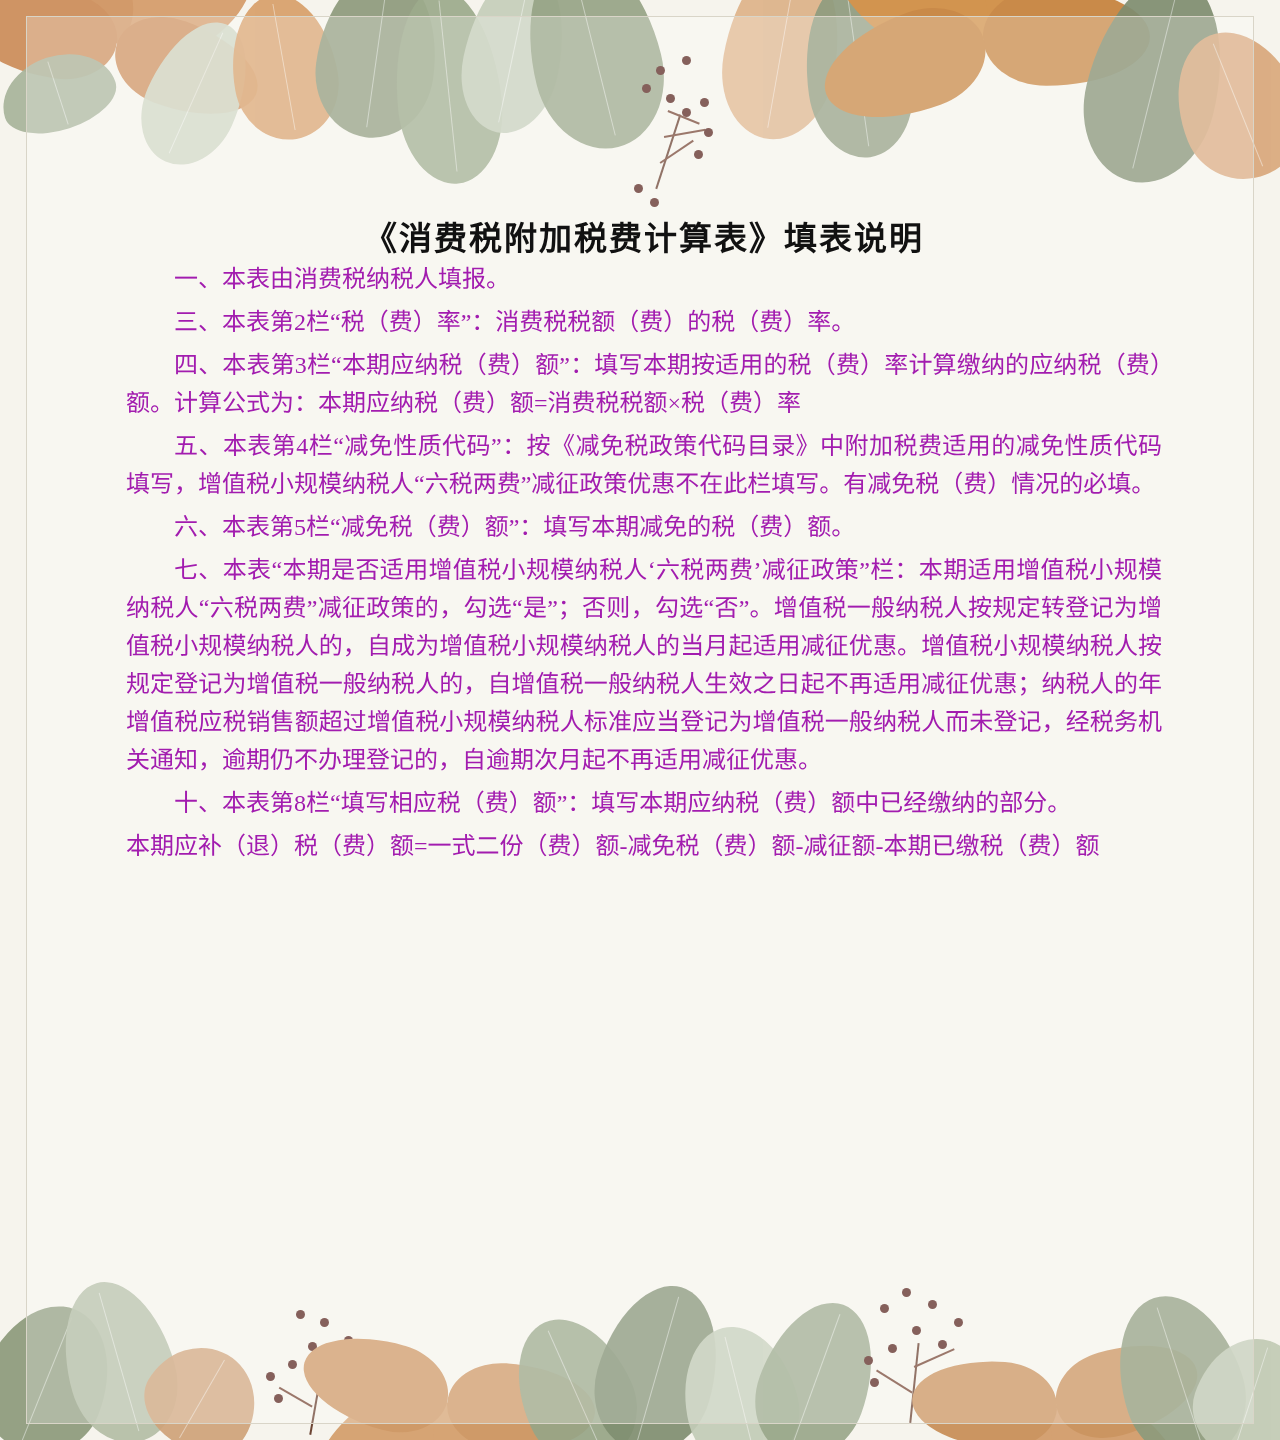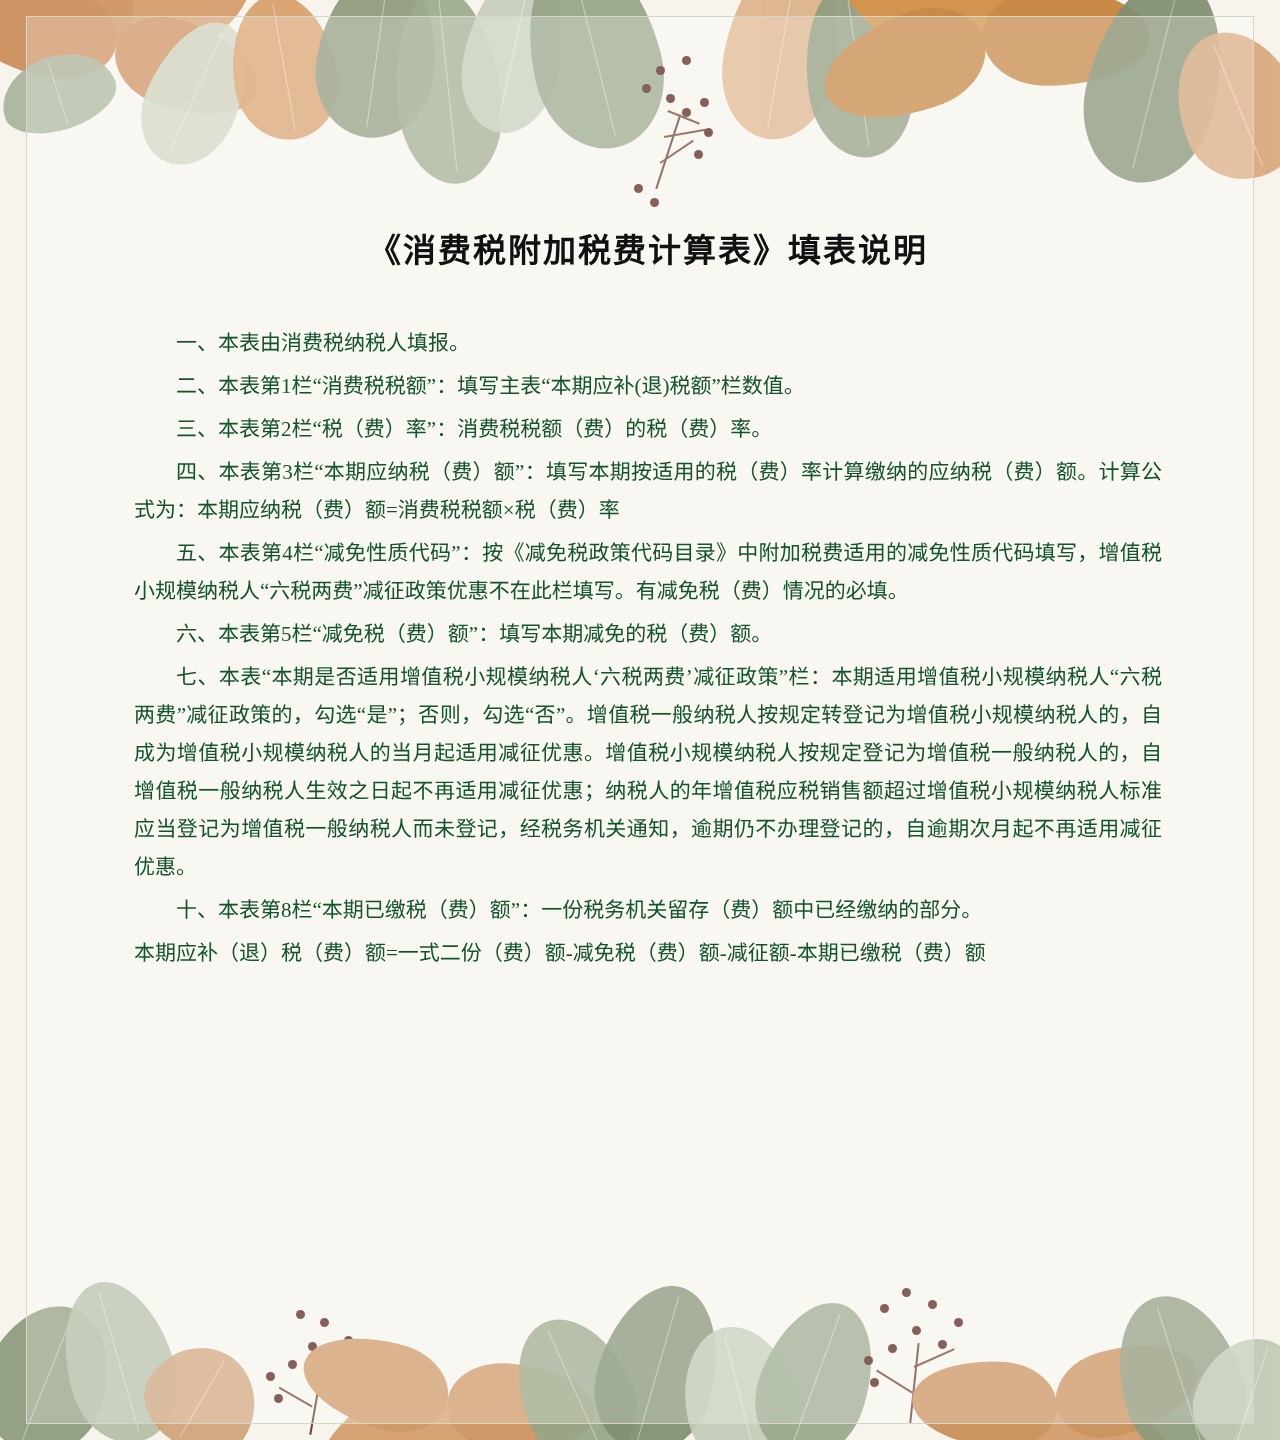--- a/index.html
+++ b/index.html
@@ -79,41 +79,40 @@
     top: 50%;
     width: 46%;
     height: 78%;
     border-radius: 50% 50% 50% 50% / 62% 62% 38% 38%;
     transform-origin: 50% 100%;
   }
 
   
   .content {
     position: absolute;
-    left: 16px;
+    left: 8px;
     right: 0;
     top: 0;
-    padding: 12px 118px;
+    padding: 0 118px;
     box-sizing: border-box;
   }
   h1.doc-title {
     margin: 0;
     padding-top: 212px;
     font-size: 33px;
     font-weight: bold;
     text-align: center;
     letter-spacing: 2px;
     color: #111;
     font-family: "Liberation Serif", "DejaVu Serif", serif;
   }
   .body-text {
-    margin-top: 52px;
-    font-size: 21px;
+    font-size: 24px;
     line-height: 38px;
-    color: #14532d;
+    color: #a21caf;
     text-align: justify;
     text-justify: inter-ideograph;
   }
   .body-text p {
     margin: 0 0 5px 0;
     text-indent: 2em;
   }
   .body-text p.noindent {
     text-indent: 0;
   }
@@ -280,23 +279,22 @@
       <div class="vein"></div>
     </div>
   </div>
 
   <div class="paper-border"></div>
 
   <div class="content">
     <h1 class="doc-title">《消费税附加税费计算表》填表说明</h1>
     <div class="body-text">
       <p>一、本表由消费税纳税人填报。</p>
-      <p>二、本表第1栏“消费税税额”：填写主表“本期应补(退)税额”栏数值。</p>
       <p>三、本表第2栏“税（费）率”：消费税税额（费）的税（费）率。</p>
       <p>四、本表第3栏“本期应纳税（费）额”：填写本期按适用的税（费）率计算缴纳的应纳税（费）额。计算公式为：本期应纳税（费）额=消费税税额×税（费）率</p>
       <p>五、本表第4栏“减免性质代码”：按《减免税政策代码目录》中附加税费适用的减免性质代码填写，增值税小规模纳税人“六税两费”减征政策优惠不在此栏填写。有减免税（费）情况的必填。</p>
       <p>六、本表第5栏“减免税（费）额”：填写本期减免的税（费）额。</p>
       <p>七、本表“本期是否适用增值税小规模纳税人‘六税两费’减征政策”栏：本期适用增值税小规模纳税人“六税两费”减征政策的，勾选“是”；否则，勾选“否”。增值税一般纳税人按规定转登记为增值税小规模纳税人的，自成为增值税小规模纳税人的当月起适用减征优惠。增值税小规模纳税人按规定登记为增值税一般纳税人的，自增值税一般纳税人生效之日起不再适用减征优惠；纳税人的年增值税应税销售额超过增值税小规模纳税人标准应当登记为增值税一般纳税人而未登记，经税务机关通知，逾期仍不办理登记的，自逾期次月起不再适用减征优惠。</p>
-      <p>十、本表第8栏“本期已缴税（费）额”：一份税务机关留存（费）额中已经缴纳的部分。</p>
+      <p>十、本表第8栏“填写相应税（费）额”：填写本期应纳税（费）额中已经缴纳的部分。</p>
       <p class="noindent">本期应补（退）税（费）额=一式二份（费）额-减免税（费）额-减征额-本期已缴税（费）额</p>
     </div>
   </div>
 </div>
 
 </body></html>

